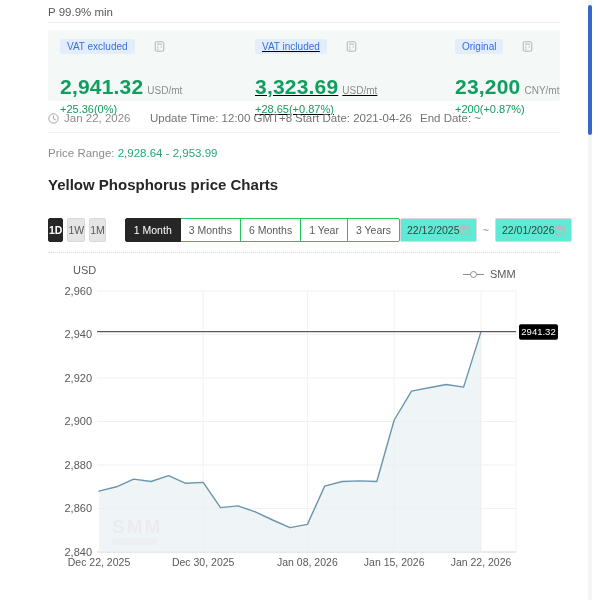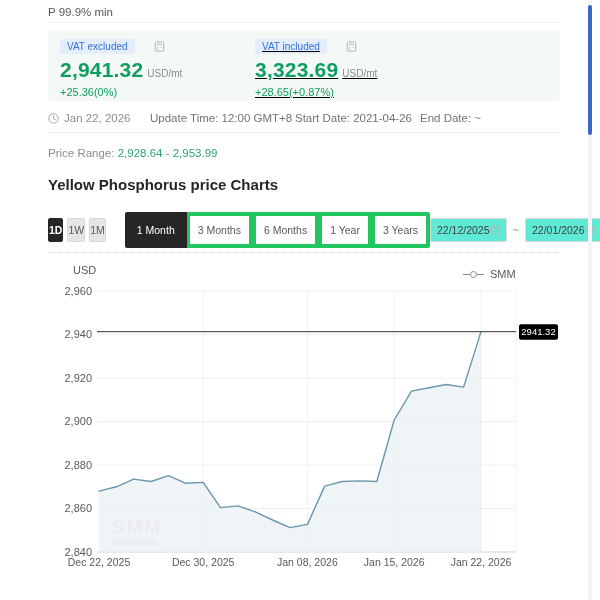--- a/index.html
+++ b/index.html
@@ -12,21 +12,21 @@
   .rule.top { top:22px; }
   .rule.meta { top:132px; }
 
   
   .price-card { position:absolute; left:48px; top:30px; width:512px; height:71px; background:#f4f9f7; border-radius:2px; }
   .price-col { position:absolute; top:9px; }
   .price-col.c0 { left:12px; } .price-col.c1 { left:207px;text-decoration:underline; } .price-col.c2 { left:407px; }
   .badge-row { display:flex; align-items:center; gap:19px; height:15px; }
   .badge { font-size:10px; line-height:15px; padding:0 7px; color:#3671d9; background:#e3edfb; border-radius:2px; white-space:nowrap; }
   .calc-ic { width:11px; height:11px; display:inline-block; }
-  .value-row { margin-top:4px; white-space:nowrap; }
+  .value-row { margin-top:21px; white-space:nowrap; }
   .price-val { font-size:21px; font-weight:bold; color:#109e60; letter-spacing:.2px; }
   .price-unit { font-size:10px; color:#8c8c8c; margin-left:4px; }
   .price-change { margin-top:4px; font-size:11px; color:#109e60; }
 
   
   .meta-row { position:absolute; left:48px; top:110px; width:512px; height:20px; font-size:11.5px; color:#8c8c8c; }
   .meta-item { position:absolute; top:2px; white-space:nowrap; }
   .meta-date { left:16px; } .meta-upd { left:102px; color:#737373; }
   .meta-start { left:247px; color:#737373; } .meta-end { left:372px; color:#737373; }
   .clock-ic { position:absolute; left:0; top:3px; width:11px; height:11px; }
@@ -37,21 +37,21 @@
 
   .section-title { position:absolute; left:48px; top:176px; font-size:15px; font-weight:bold; color:#262626; }
 
   
   .controls { position:absolute; left:48px; top:218px; width:512px; height:24px; display:flex; align-items:center; }
   .qbtn { width:26px; height:24px; border:1px solid #d9d9d9; background:#e5e5e5; color:#595959; font-size:10.5px;
           border-radius:2px; display:flex; align-items:center; justify-content:center; margin-right:4px; cursor:pointer; }
   .qbtn.active { background:#262626; border-color:#262626; color:#fff; font-weight:bold; }
   .vdiv { width:1px; height:14px; background:#e5e5e5; margin:0 9px 0 6px; }
   .seg { display:flex; }
-  .seg .tab { height:36px; padding:0 8px; border:4px solid #22c55e; background:#fff; color:#595959; font-size:10.5px;
+  .seg .tab { height:24px; padding:0 8px; border:1px solid #22c55e; background:#fff; color:#595959; font-size:10.5px;
               display:flex; align-items:center; margin-left:-1px; cursor:pointer; white-space:nowrap; }
   .seg .tab:first-child { margin-left:0; border-radius:2px 0 0 2px; }
   .seg .tab:last-child { border-radius:0 2px 2px 0; }
   .seg .tab.active { background:#262626; border-color:#262626; color:#fff; position:relative; }
   .ctrl-spacer { flex:1; }
   .date-input { width:82px; height:24px; border:1px solid #d9d9d9; border-radius:2px; background:#5eead4;
                 display:flex; align-items:center; justify-content:space-between; padding:0 6px; font-size:10.5px; color:#404040; cursor:pointer; }
   .cal-ic { width:10px; height:10px; }
   .tilde { margin:0 6px; color:#8c8c8c; font-size:11px; }
 
@@ -103,20 +103,36 @@
             <line x1="3" y1="3.2" x2="8" y2="3.2" stroke="#b3b3b3" stroke-width="1"></line>
             <circle cx="3.8" cy="6" r="0.7" fill="#b3b3b3"></circle>
             <circle cx="7.2" cy="6" r="0.7" fill="#b3b3b3"></circle>
             <circle cx="3.8" cy="8.2" r="0.7" fill="#b3b3b3"></circle>
           </svg>
       </div>
       <div class="value-row">
         <span class="price-val">3,323.69</span><span class="price-unit">USD/mt</span>
       </div>
       <div class="price-change">+28.65(+0.87%)</div>
+    </div>
+    <div class="price-col c2">
+      <div class="badge-row">
+        <span class="badge">Original</span>
+        <svg class="calc-ic" viewBox="0 0 11 11">
+            <rect x="1.2" y="0.8" width="8.6" height="9.4" rx="1.2" fill="none" stroke="#b3b3b3" stroke-width="1"></rect>
+            <line x1="3" y1="3.2" x2="8" y2="3.2" stroke="#b3b3b3" stroke-width="1"></line>
+            <circle cx="3.8" cy="6" r="0.7" fill="#b3b3b3"></circle>
+            <circle cx="7.2" cy="6" r="0.7" fill="#b3b3b3"></circle>
+            <circle cx="3.8" cy="8.2" r="0.7" fill="#b3b3b3"></circle>
+          </svg>
+      </div>
+      <div class="value-row">
+        <span class="price-val">23,200</span><span class="price-unit">CNY/mt</span>
+      </div>
+      <div class="price-change">+200(+0.87%)</div>
     </div>
   </div>
 
   <div class="meta-row">
     <svg class="clock-ic" viewBox="0 0 11 11">
         <circle cx="5.5" cy="5.5" r="4.7" fill="none" stroke="#a6a6a6" stroke-width="1"></circle>
         <polyline points="5.5,3 5.5,5.8 7.5,6.8" fill="none" stroke="#a6a6a6" stroke-width="1" stroke-linecap="round"></polyline>
       </svg>
     <span class="meta-item meta-date">Jan 22, 2026</span>
     <span class="meta-item meta-upd">Update Time: 12:00 GMT+8</span>

